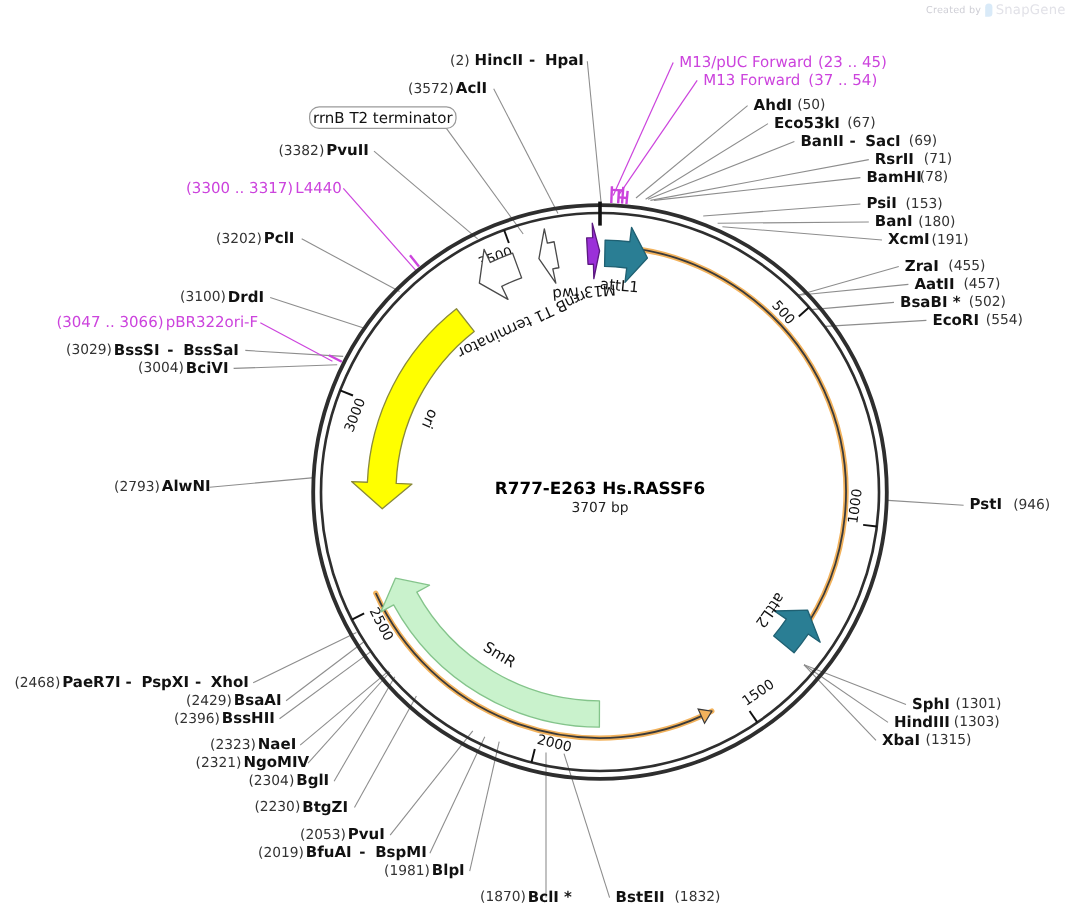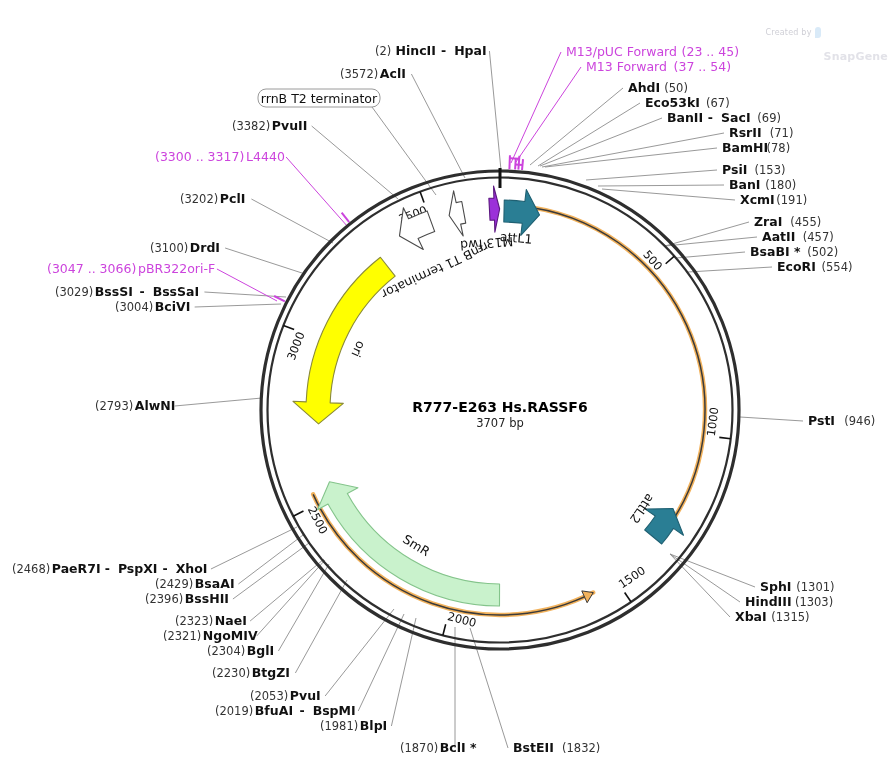--- a/index.html
+++ b/index.html
@@ -12,21 +12,21 @@
   #map-root{position:absolute;left:0;top:0;width:896px;height:767px;}
   svg#plasmid{position:absolute;left:0;top:0;width:896px;height:767px;display:block;}
 
   .watermark{
     position:absolute;right:8px;top:2px;
     font-size:9px;color:#c9c9cf;letter-spacing:.2px;
     display:flex;align-items:center;gap:3px;
     user-select:none;
   }
   .watermark .wm-created{font-size:8px;color:#cfcfd6;}
-  .watermark .wm-brand{font-size:11px;color:#e2e2e8;font-weight:700;margin-top:48px;}
+  .watermark .wm-brand{font-size:11px;color:#e2e2e8;font-weight:400;}
   .wm-mark{display:inline-block;width:6px;height:11px;background:#d9eaf8;
            border-radius:3px 3px 3px 0;}
 
   
   text{font-family:"DejaVu Sans","Liberation Sans",sans-serif;}
   .enz-name{font-size:12.5px;font-weight:bold;fill:#111111;}
   .enz-pos{font-size:11.5px;font-weight:normal;fill:#333333;}
   .enz-dash{font-size:12.5px;font-weight:bold;fill:#111111;}
   .primer-lbl{font-size:12.5px;fill:#cc44dd;}
   .primer-pos{font-size:12.5px;fill:#cc44dd;}

